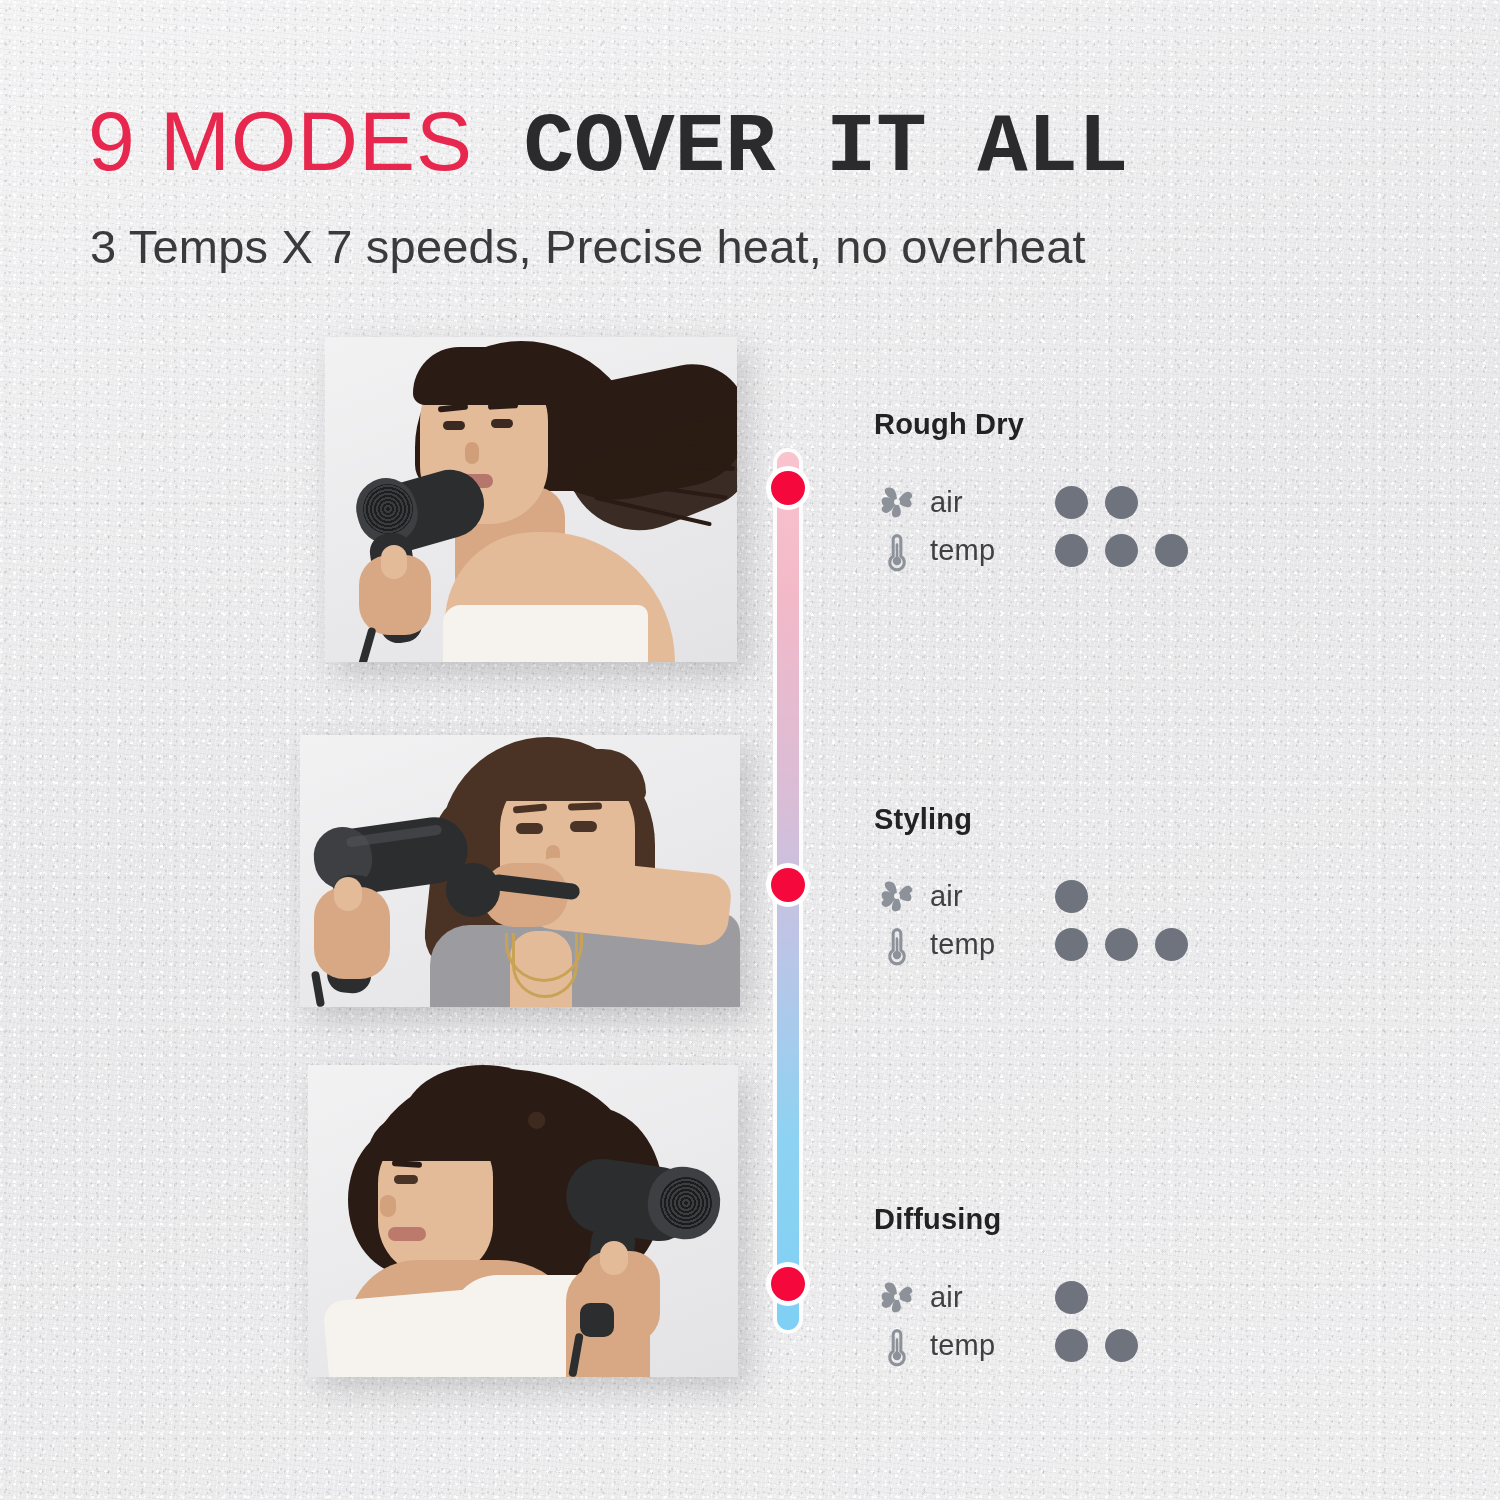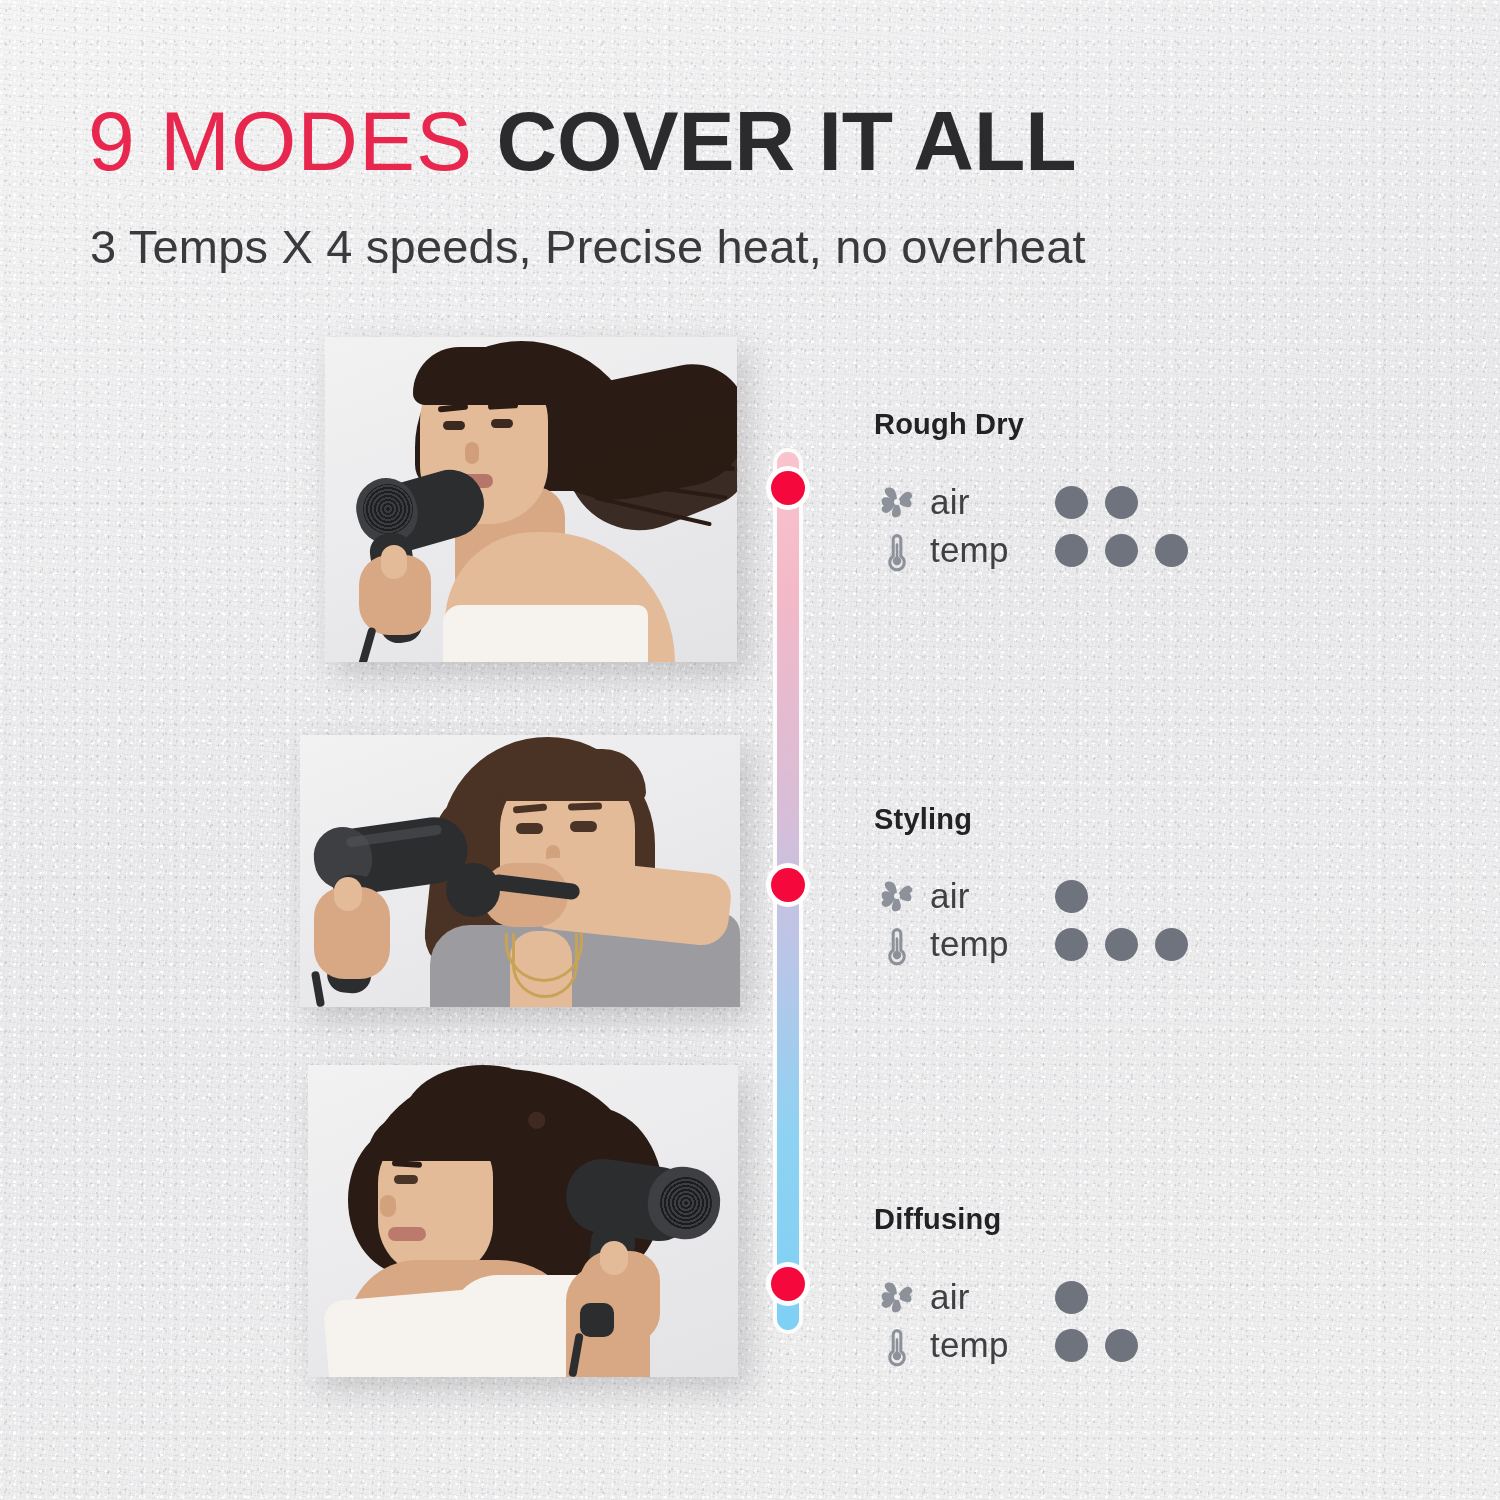--- a/index.html
+++ b/index.html
@@ -37,21 +37,21 @@
   
   #headline{
     position:absolute;left:88px;top:96px;width:1330px;
     font-size:84px;line-height:90px;letter-spacing:-1px;white-space:nowrap;
   }
   #headline .hl-pink{
     color:#e8274f;font-weight:300;letter-spacing:1px;
     font-family:"Liberation Sans", sans-serif;
   }
   #headline .hl-dark{
-    color:#2b2b2d;font-weight:700;letter-spacing:0px;
+    color:#2b2b2d;font-weight:700;letter-spacing:0px;font-family:Liberation Mono, monospace;
   }
   #subline{
     position:absolute;left:90px;top:218px;width:1330px;
     font-size:47px;line-height:58px;color:#3a3a3c;font-weight:300;
     letter-spacing:.2px;white-space:nowrap;
   }
 
   
   #timeline{
     position:absolute;left:777px;top:452px;width:22px;height:878px;
@@ -87,35 +87,35 @@
   .dryer-hi  {position:absolute;background:#55585c;}
 
   
   .mode-title{
     position:absolute;font-size:29px;font-weight:700;color:#222225;
     letter-spacing:.2px;white-space:nowrap;
   }
   .spec-row{position:absolute;display:flex;align-items:center;height:48px;}
   .spec-icon{width:46px;height:46px;flex:0 0 46px;display:block;}
   .spec-label{
-    font-size:35px;font-weight:300;color:#404043;margin-left:10px;
+    font-size:29px;font-weight:300;color:#404043;margin-left:10px;
     letter-spacing:.2px;white-space:nowrap;
   }
   .dots{position:absolute;display:flex;gap:17px;align-items:center;height:48px;}
   .dot{width:33px;height:33px;border-radius:50%;background:#6e737d;display:block;}
 </style>
 </head>
 <body>
 
 <div id="bg"></div>
 
 <div id="headline">
   <span class="hl-pink">9 MODES</span><span class="hl-dark"> COVER IT ALL</span>
 </div>
-<div id="subline">3 Temps X 4 speeds, Precise heat, no overheat</div>
+<div id="subline">3 Temps X 7 speeds, Precise heat, no overheat</div>
 
 <div class="photo" style="left:325px;top:337px;width:412px;height:325px;">
   <div class="ph-bg"></div>
 
   <div class="hair-dark" style="left:90px;top:4px;width:230px;height:150px;border-radius:120px 140px 20px 30px;"></div>
   <div class="hair-dark" style="left:190px;top:40px;width:235px;height:120px;border-radius:10px 60px 70px 120px;transform:rotate(-12deg);"></div>
   <div class="hair-dark" style="left:250px;top:95px;width:180px;height:90px;border-radius:10px 50px 60px 90px;transform:rotate(-22deg);opacity:.92;"></div>
 
   <div class="hair-dark" style="left:300px;top:62px;width:130px;height:5px;border-radius:4px;transform:rotate(-14deg);"></div>
   <div class="hair-dark" style="left:300px;top:82px;width:120px;height:4px;border-radius:4px;transform:rotate(-8deg);"></div>

